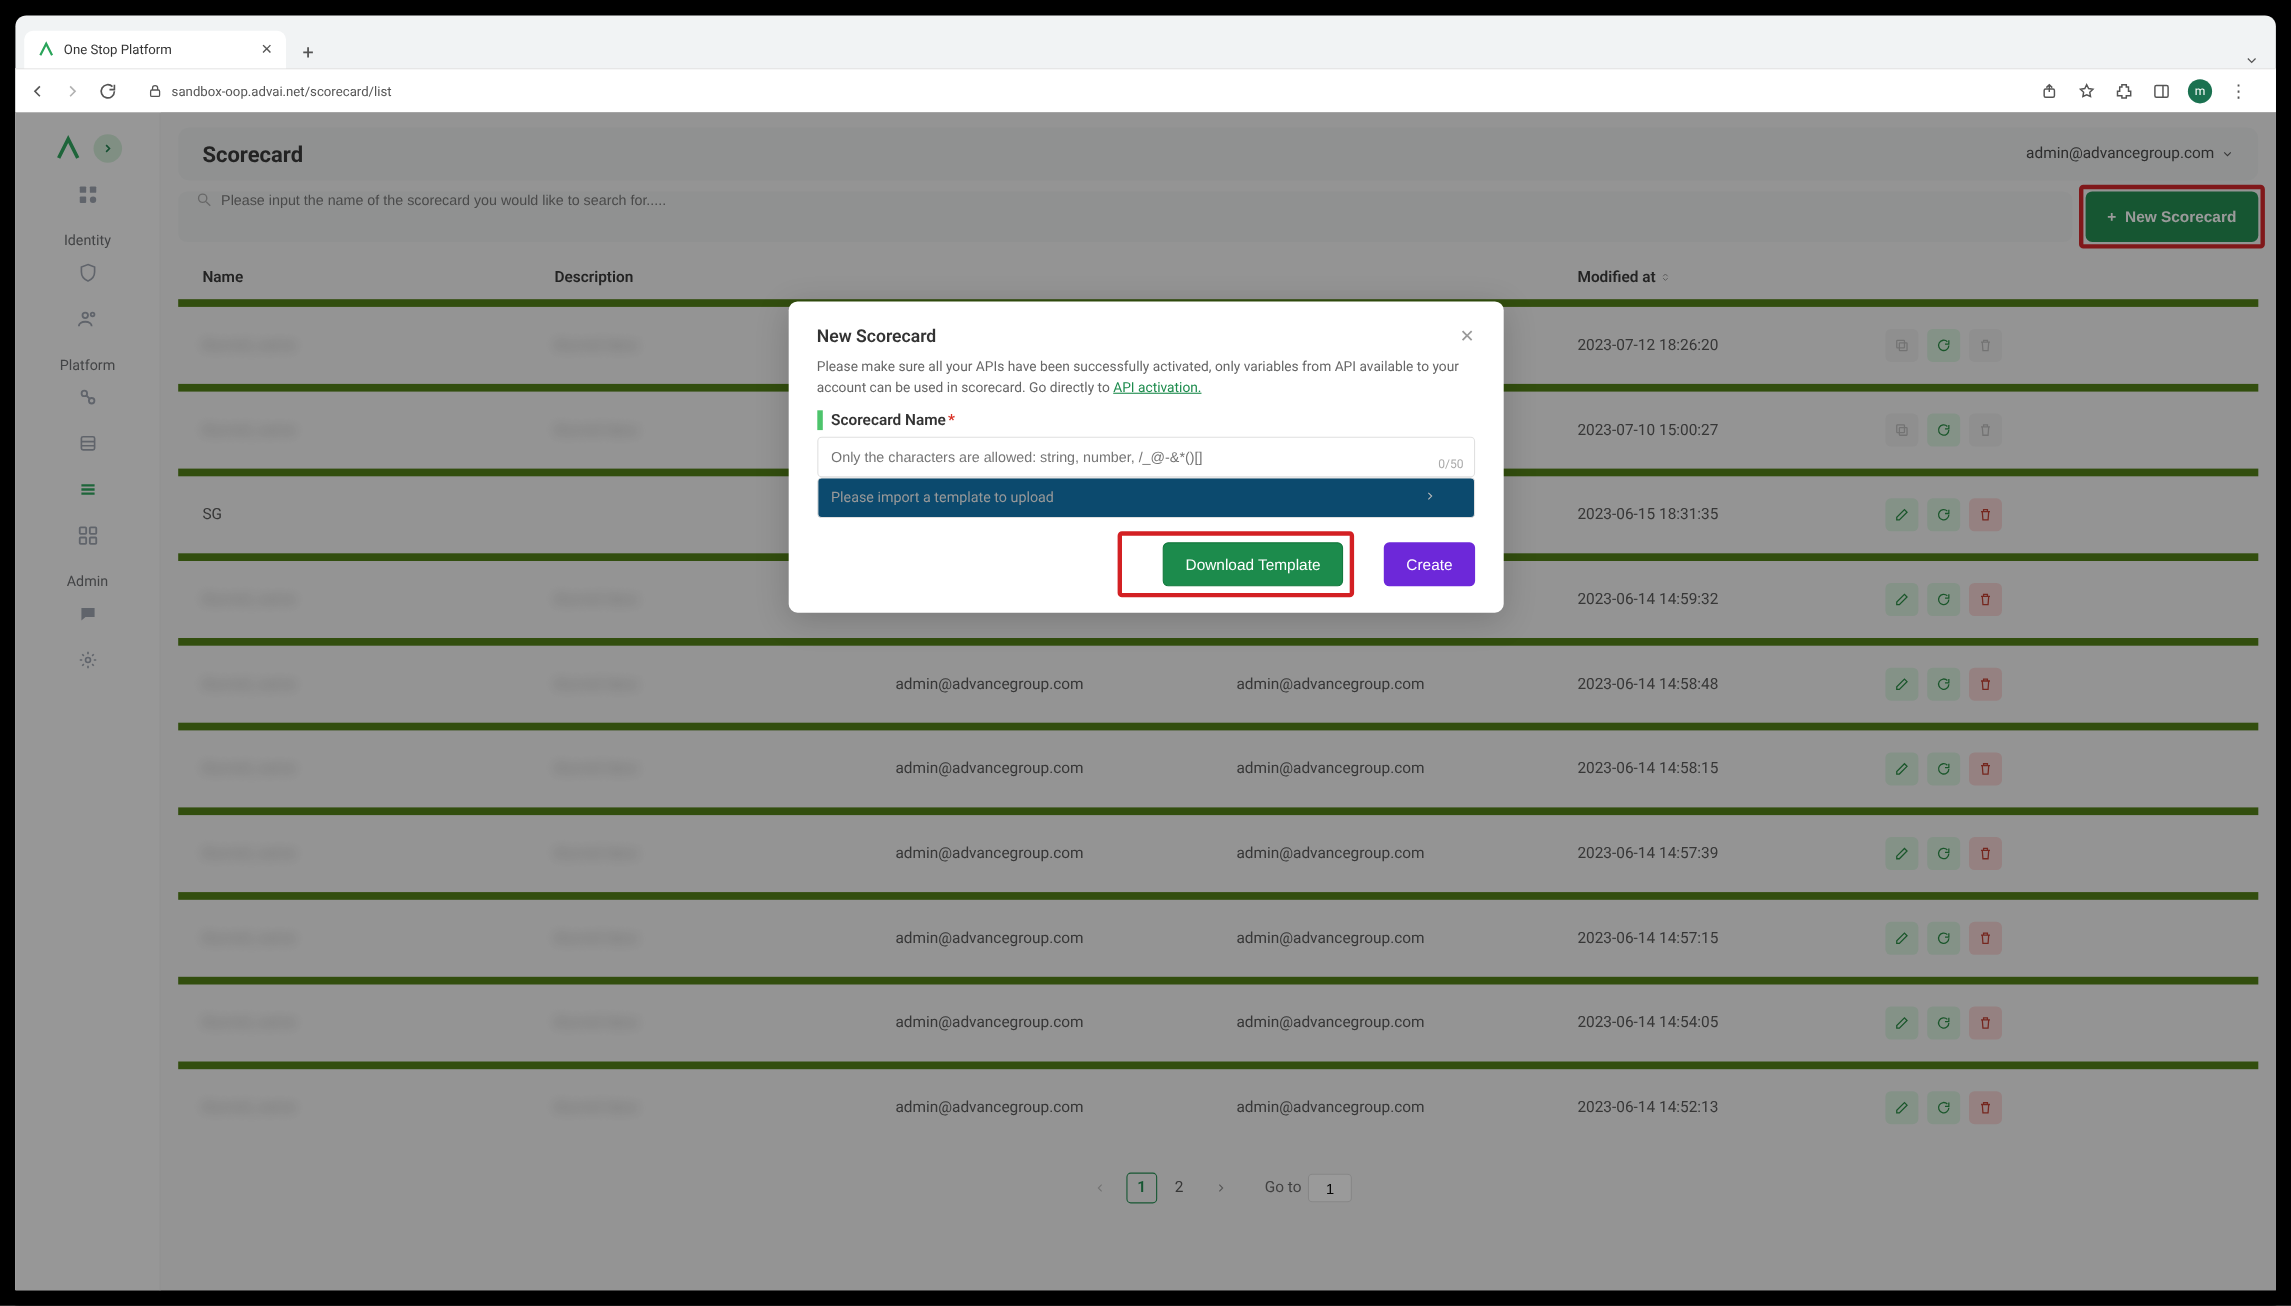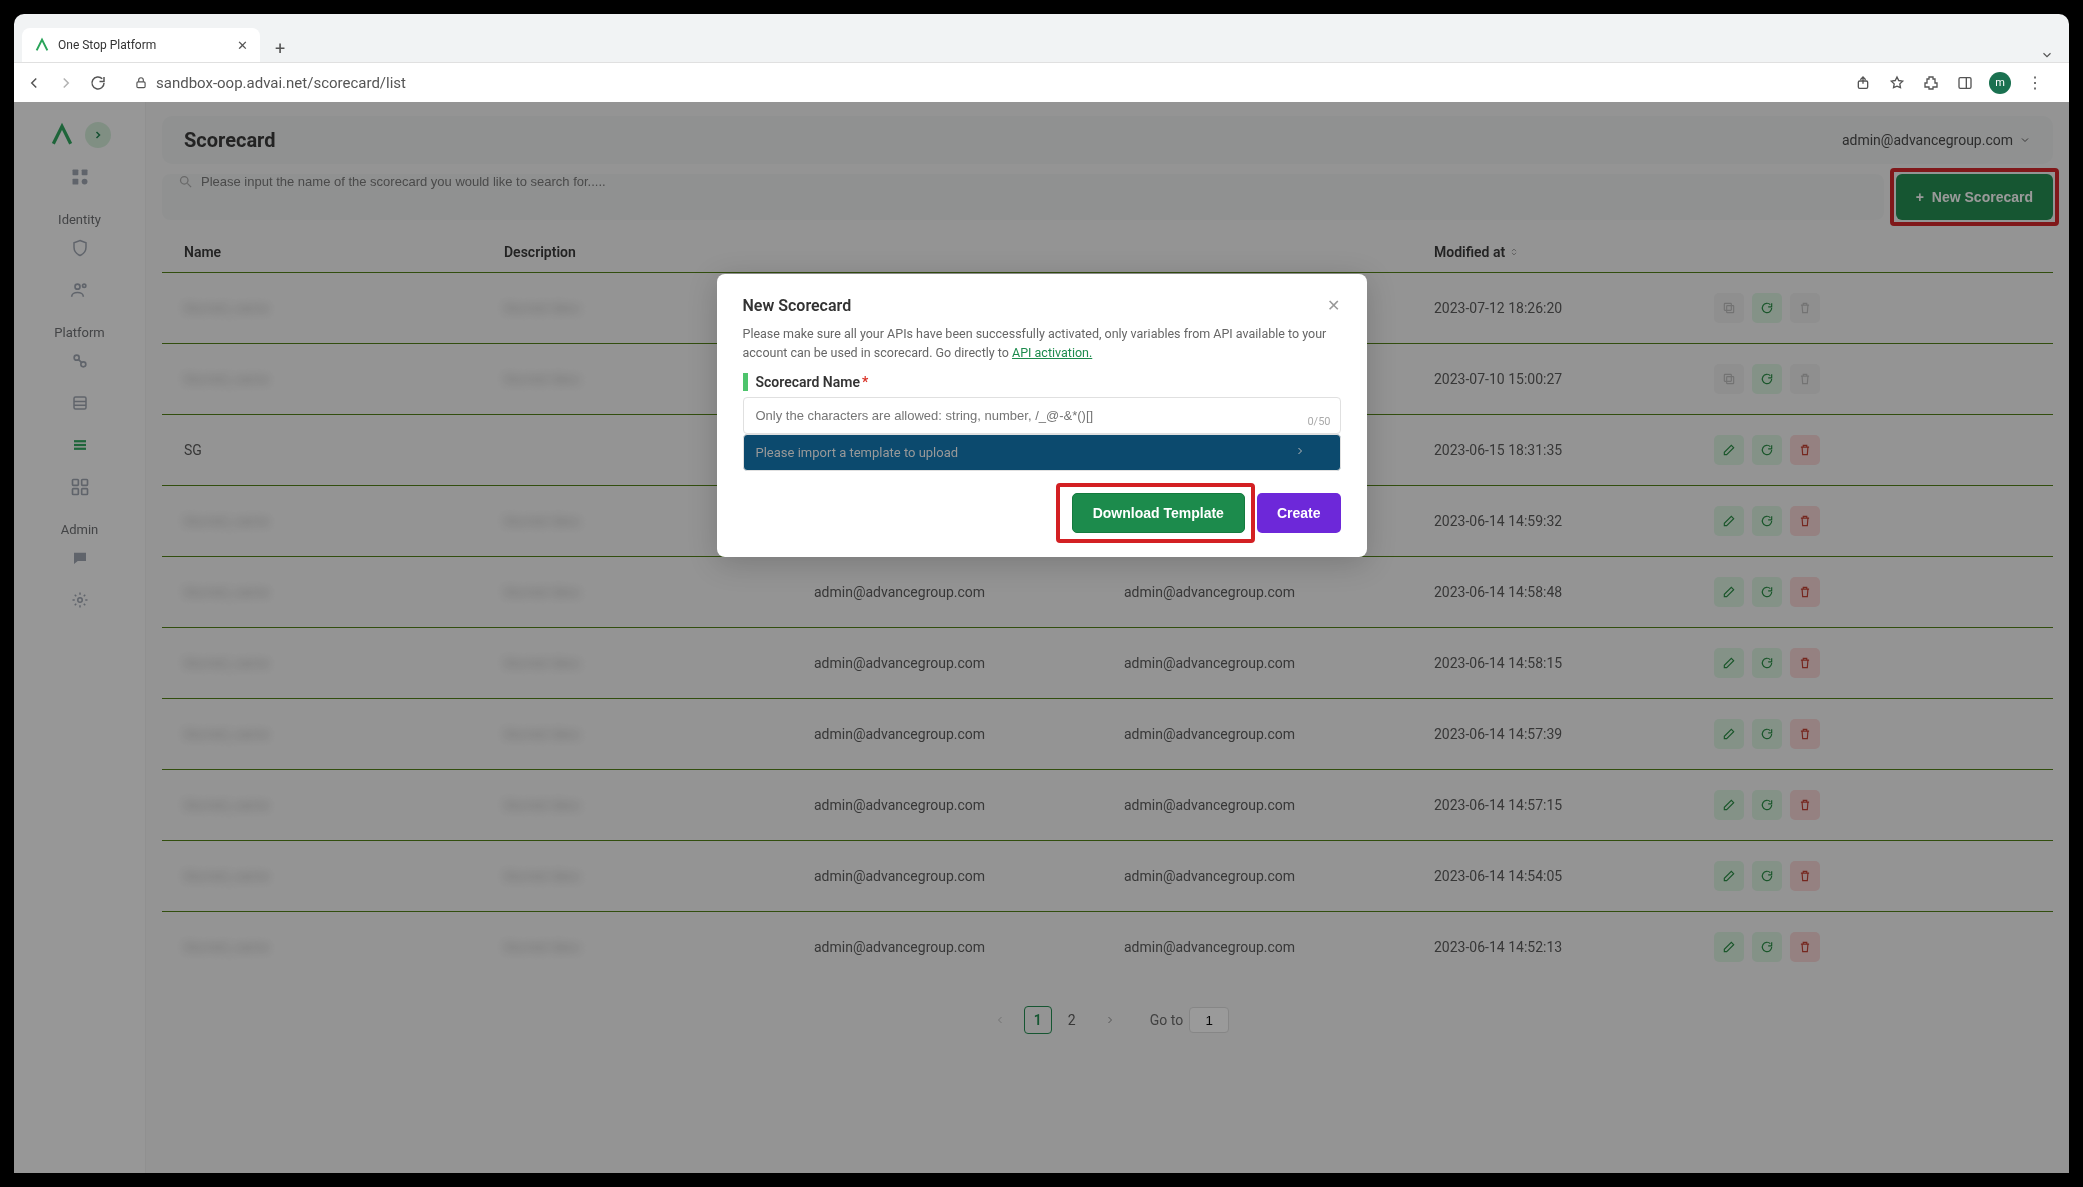--- a/index.html
+++ b/index.html
@@ -11,21 +11,21 @@
   .tab-favicon { width: 16px; height: 16px; display: inline-flex; align-items: center; justify-content: center; }
   .tab-title { font-size: 12px; color: #333; flex: 1; }
   .tab-close { font-size: 13px; color: #555; cursor: pointer; }
   .new-tab { width: 28px; height: 28px; display: flex; align-items: center; justify-content: center; font-size: 18px; color: #555; }
   .tab-spacer { flex: 1; }
   .chrome-dropdown { width: 28px; display: flex; align-items: center; justify-content: center; color:#555;}
   .url-bar { background: #fff; display: flex; align-items: center; height: 40px; padding: 0 10px; gap: 12px; border-top: 1px solid #e0e0e0; }
   .nav-icon { width: 20px; height: 20px; display: inline-flex; align-items: center; justify-content: center; color: #555; font-size: 16px; }
   .url-field { flex: 1; display: flex; align-items: center; gap: 8px; background: #f1f3f4; border-radius: 18px; padding: 4px 14px; height: 28px; }
   .lock-icon { display: flex; align-items: center; }
-  .url-text { font-size: 15px; color: #555; }
+  .url-text { font-size: 12px; color: #555; }
   .url-right { display: flex; gap: 14px; align-items: center; margin-left: auto; }
   .avatar-circ { width: 22px; height: 22px; border-radius: 50%; background: #1a7150; color: #fff; font-size: 11px; display: flex; align-items: center; justify-content: center; }
   .app { position: relative; background: #f5f5f5; height: calc(100% - 88px); overflow: hidden; }
   .viewport { position: relative; display: flex; height: 100%; }
   .sidebar { width: 132px; background: #fafafa; display: flex; flex-direction: column; align-items: center; padding: 18px 0; border-right: 1px solid #eee; }
   .logo-wrap { display: flex; align-items: center; gap: 10px; padding: 2px 0 8px 0; }
   .logo { width: 26px; height: 26px; }
   .logo-chev { width: 26px; height: 26px; background: #d3ecd8; border-radius: 50%; display: flex; align-items: center; justify-content: center; color: #1a7f4b; font-weight: bold; }
   .side-section-label { font-size: 13px; color: #696b6e; margin-top: 14px; }
   .side-icon { width: 42px; height: 42px; display:flex; align-items:center; justify-content:center; color:#9ca3af; }
@@ -35,21 +35,21 @@
   .user-menu { margin-left: auto; display: flex; align-items: center; gap: 6px; font-size: 14px; color: #444; }
   .toolbar { display: flex; gap: 12px; margin: 0 16px 12px 16px; align-items:stretch;}
   .search-box { flex: 1; background: #eef0f0; border-radius: 8px; display: flex; align-items: flex-start; padding: 0 16px; gap: 8px; height: 46px; }
   .search-box input { flex: 1; border: none; background: transparent; outline: none; font-size: 13px; color: #999; }
   .new-sc-wrap { position: relative; }
   .new-sc-btn { background: #1c8b4c; color: #fff; border: none; border-radius: 6px; padding: 0 20px; height: 46px; display: flex; align-items: center; gap: 8px; font-size: 14px; font-weight: 600; cursor:pointer;}
   .highlight-border-new { position:absolute; top:-6px; left:-6px; right:-6px; bottom:-6px; border:4px solid #d32023; border-radius:4px; pointer-events:none;}
   .table-wrap { margin: 0 16px; background: #f5f5f5; }
   .thead-row { display: grid; grid-template-columns: 320px 310px 310px 310px 280px 180px; padding: 12px 22px; text-align: center; }
   .th { font-size: 14px; font-weight: 600; color: #333; display:flex; align-items:center; gap:4px;}
-  .row { display: grid; grid-template-columns: 320px 310px 310px 310px 280px 180px; padding: 20px 22px; border-top: 1px solid #4d7c0f; align-items:center;}
+  .row { display: grid; grid-template-columns: 320px 310px 310px 310px 280px 180px; padding: 20px 22px; border-top: 7px solid #4d7c0f; align-items:center;}
   .cell { font-size: 14px; color: #555; }
   .blur { filter: blur(5px); color: #bcbcbc !important; }
   .actions { display: flex; gap: 8px; }
   .act-btn { width: 30px; height: 30px; border-radius: 5px; display:flex; align-items:center; justify-content:center; font-size:14px;}
   .act-edit { background:#d9f1df; color:#238a3f;}
   .act-refresh { background:#d9f1df; color:#238a3f;}
   .act-del  { background:#f7d4d4; color:#c0392b;}
   .act-disabled { background:#ececec; color:#bcbcbc;}
   .pagination { display: flex; gap: 10px; align-items: center; justify-content: center; padding: 24px 0 8px; font-size: 14px; }
   .page-btn { width: 28px; height: 28px; display:flex; align-items:center; justify-content:center; border-radius:4px; color:#888; cursor:pointer;}
@@ -65,21 +65,21 @@
   .modal-notice { font-size: 12.5px; line-height:1.5; color: #666; margin-bottom: 10px;}
   .modal-notice a { color:#1c8b4c; text-decoration:underline; }
   .field-label { font-size: 14px; font-weight: 600; color: #333; display:flex; align-items:center; gap:2px; margin: 8px 0 6px;}
   .field-marker { width: 5px; height: 18px; background:#4dc46c; display:inline-block; margin-right:6px;}
   .req { color:#d93025; }
   .modal-input-wrap { position:relative; }
   .modal-input { width:100%; border:1px solid #e0e0e0; border-radius:4px; padding:10px 54px 10px 12px; font-size:13px; background:#fff;}
   .char-count { position:absolute; right:10px; bottom:6px; font-size:11px; color:#aaa; }
   .modal-select { width:100%; border:1px solid #e0e0e0; border-radius:4px; padding:10px 34px 10px 12px; font-size:13px; color:#999; background:#0c4a6e; display:flex; align-items:flex-start; justify-content:space-between; cursor:pointer;}
   .modal-actions { display:flex; justify-content:flex-end; gap:12px; margin-top:22px; position:relative;}
-  .btn { border:none; border-radius:5px; height:40px; padding:0 20px; font-size:14px; font-weight:700; cursor:pointer;}
+  .btn { border:none; border-radius:5px; height:40px; padding:0 20px; font-size:14px; font-weight:400; cursor:pointer;margin-left:25px;}
   .btn-download { background:#1c8b4c; color:#fff; border:1px solid #147a3e;}
   .btn-create { background:#6d28d9; color:#fff; }
   .dl-highlight { position:absolute; border:4px solid #d32023; border-radius:4px; pointer-events:none; }
   svg { display:block; }
 </style>
 </head>
 <body>
 
 <div class="frame">
   <div class="browser-chrome">

